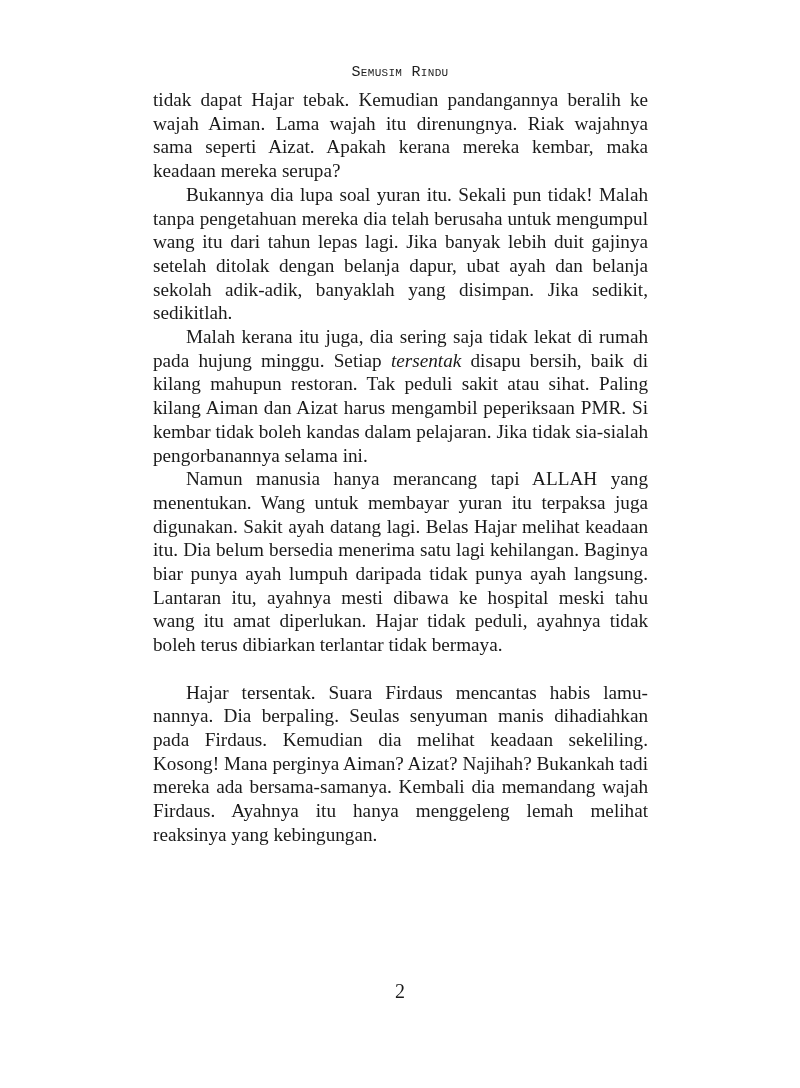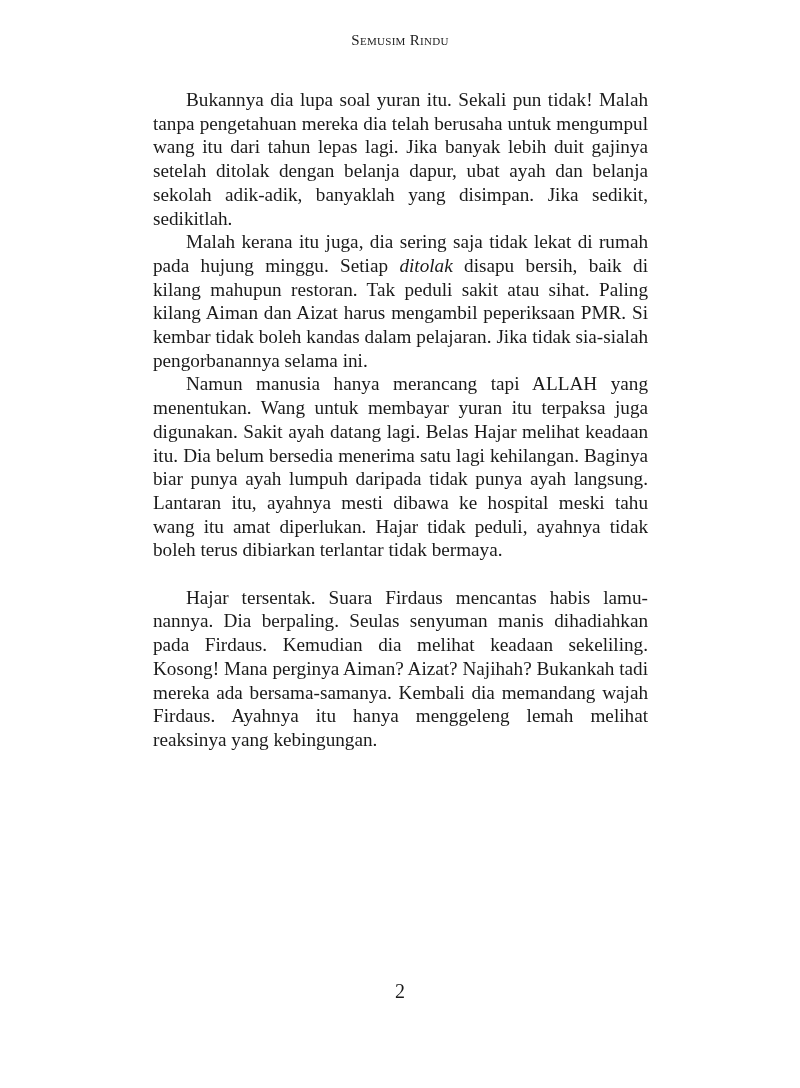--- a/index.html
+++ b/index.html
@@ -10,25 +10,25 @@
     body {
       width: 800px;
       height: 1088px;
       position: relative;
       overflow: hidden;
       font-family: "DejaVu Serif", "Liberation Serif", serif;
       color: #1a1a1a;
     }
     .running-header {
       position: absolute;
-      top: 32px;
+      top: 64px;
       left: 0;
       width: 800px;
       text-align: center;
-      font-family: Liberation Serif, serif;
+      font-family: Liberation Mono, monospace;
       font-size: 15px;
       font-variant: small-caps;
       letter-spacing: 0.3px;
       color: #222;
     }
     .text-block {
       position: absolute;
       top: 88px;
       left: 153px;
       width: 495px;
@@ -63,20 +63,21 @@
       font-size: 20px;
       color: #1a1a1a;
     }
   </style>
 </head>
 <body>
 
 <div class="running-header">Semusim Rindu</div>
 
 <div class="text-block">
+  <p class="para-noindent">tidak dapat Hajar tebak. Kemudian pandangannya beralih  ke wajah Aiman. Lama wajah itu direnungnya. Riak wajahnya sama seperti Aizat. Apakah kerana mereka kembar, maka keadaan mereka serupa?</p>
   <p class="para-indent">Bukannya dia lupa soal yuran itu. Sekali pun tidak! Malah tanpa pengetahuan mereka dia telah berusaha untuk mengumpul wang itu dari tahun lepas lagi. Jika banyak lebih duit gajinya setelah ditolak dengan belanja dapur, ubat ayah dan belanja sekolah adik-adik, banyaklah yang disimpan. Jika sedikit, sedikitlah.</p>
-  <p class="para-indent"><span>Malah kerana itu juga, dia sering saja tidak lekat di rumah pada hujung minggu. Setiap </span><em>ditolak</em><span> disapu bersih, baik di kilang mahupun restoran. Tak peduli sakit atau sihat. Paling kilang Aiman dan Aizat harus mengambil peperiksaan PMR. Si kembar tidak boleh kandas dalam pelajaran. Jika tidak sia-sialah pengorbanannya selama ini.</span></p>
+  <p class="para-indent"><span>Malah kerana itu juga, dia sering saja tidak lekat di rumah pada hujung minggu. Setiap </span><em>tersentak</em><span> disapu bersih, baik di kilang mahupun restoran. Tak peduli sakit atau sihat. Paling kilang Aiman dan Aizat harus mengambil peperiksaan PMR. Si kembar tidak boleh kandas dalam pelajaran. Jika tidak sia-sialah pengorbanannya selama ini.</span></p>
   <p class="para-indent">Namun manusia hanya merancang tapi ALLAH yang menentukan. Wang untuk membayar yuran itu terpaksa juga digunakan. Sakit ayah datang lagi. Belas Hajar melihat keadaan itu. Dia belum bersedia menerima satu lagi ke­hilangan. Baginya biar punya ayah lumpuh daripada tidak punya ayah langsung. Lantaran itu, ayahnya mesti dibawa ke hospital meski tahu wang itu amat diperlukan. Hajar tidak peduli, ayahnya tidak boleh terus dibiarkan terlantar tidak bermaya.</p>
   <div class="scene-break"></div>
   <p class="para-indent">Hajar tersentak. Suara Firdaus mencantas habis lamu­nannya. Dia berpaling. Seulas senyuman manis dihadiahkan pada Firdaus. Kemudian dia melihat keadaan sekeliling. Kosong! Mana perginya Aiman? Aizat? Najihah? Bukankah tadi mereka ada bersama-samanya. Kembali dia memandang wajah Firdaus. Ayahnya itu hanya menggeleng lemah me­lihat reaksinya yang kebingungan.</p>
 </div>
 
 <div class="page-number">2</div>
 
 </body></html>

